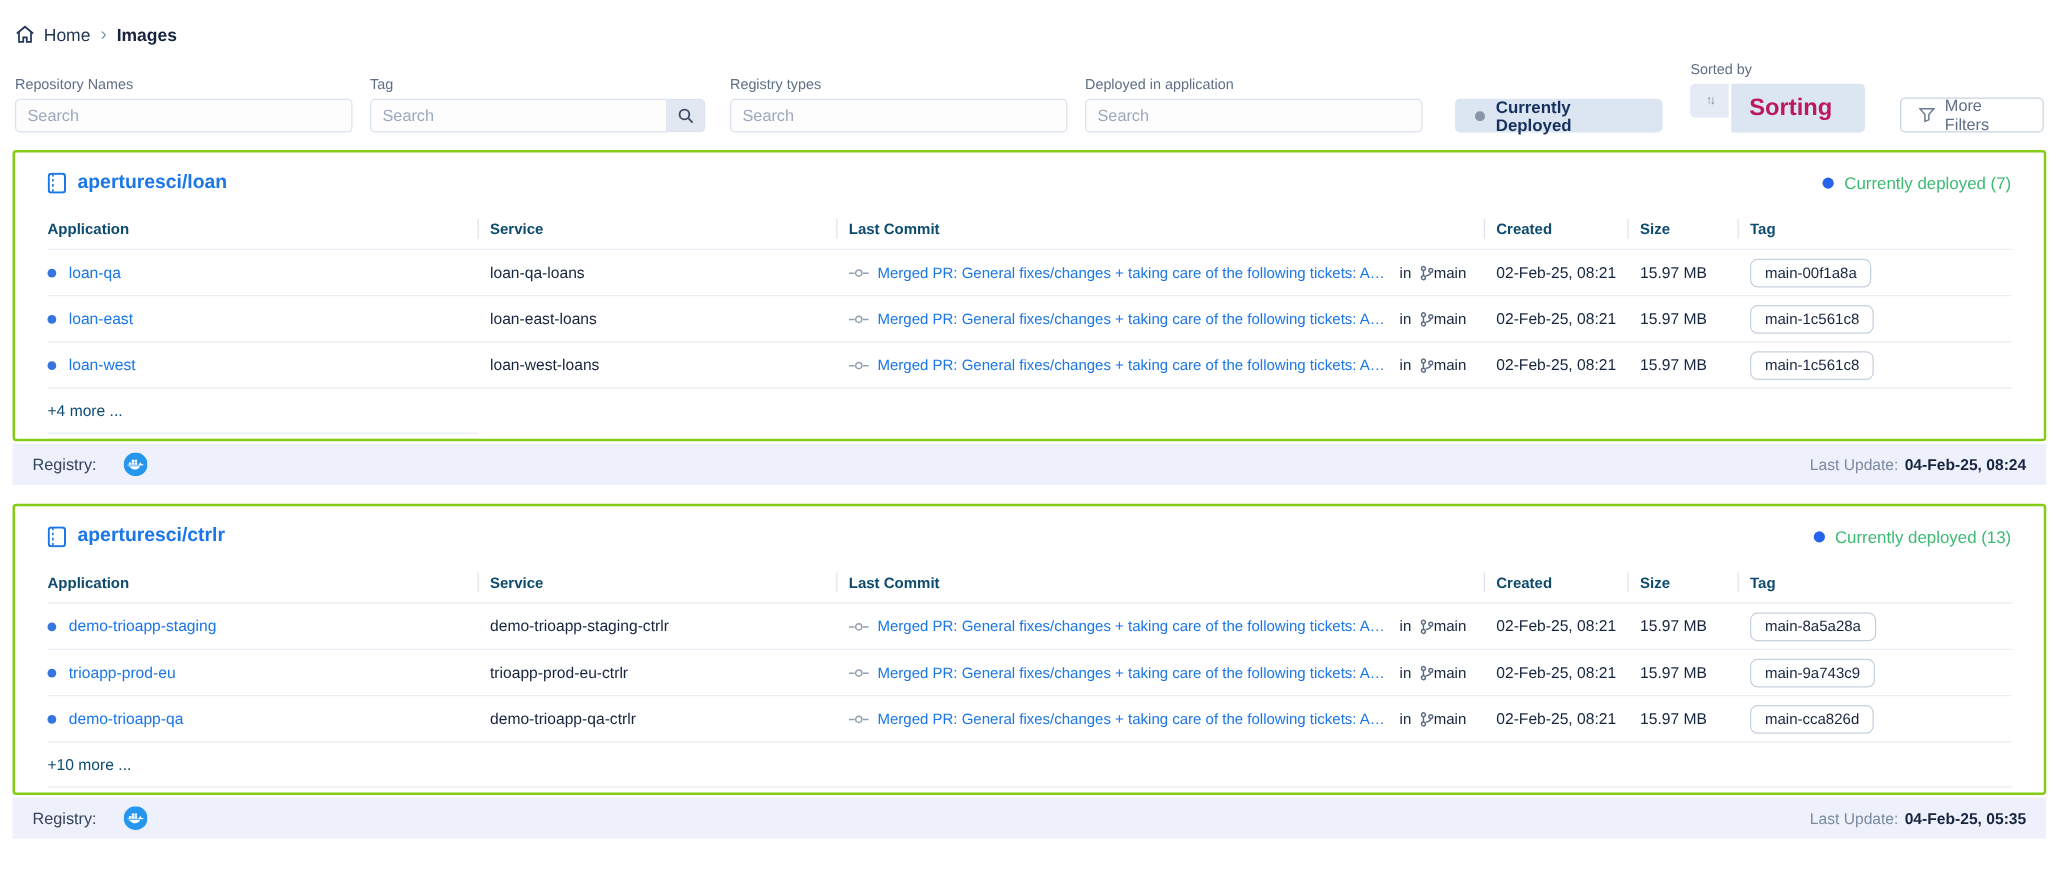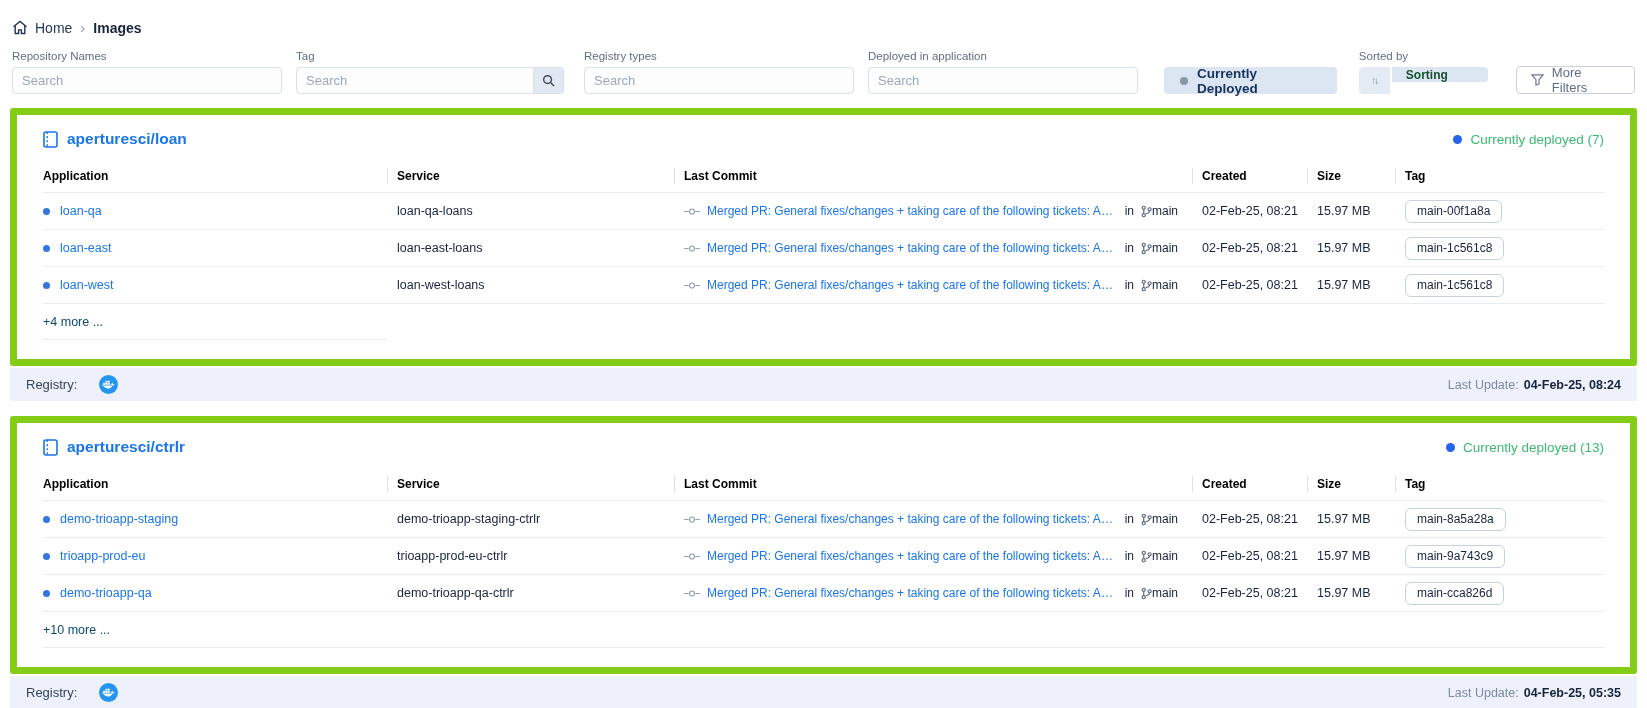--- a/index.html
+++ b/index.html
@@ -25,36 +25,36 @@
   .tag-wrap .finput { width:238px; border-radius:4px 0 0 4px; }
   .search-btn { width:30px; height:27px; background:#e2e8f1; border:1px solid #d9e1ec; border-left:none;
     border-radius:0 4px 4px 0; display:flex; align-items:center; justify-content:center; cursor:pointer; }
   .chip { height:27px; background:#dce6f3; border-radius:4px; display:flex; align-items:center;
     gap:9px; padding:0 16px; font-size:13.5px; font-weight:700; color:#16325c; cursor:pointer; margin-left:12px; }
   .chip .dot { width:8px; height:8px; border-radius:50%; background:#8a97a9; }
   .sortgroup { display:flex; flex-direction:column; gap:5px; margin-left:8px; }
   .sortctl { display:flex; gap:2px; }
   .sort-dir { width:31px; height:27px; background:#e4ebf5; border-radius:4px 0 0 4px; display:flex;
     align-items:center; justify-content:center; font-size:10px; color:#7d8ca0; cursor:pointer; letter-spacing:-2px; }
-  .sort-by { height:15px; background:#dce6f3; border-radius:0 4px 4px 0; display:flex; align-items:center;
-    padding:0 26px 0 14px; font-size:12px; font-weight:700; color:#14532d; cursor:pointer; min-width:96px; }
+  .sort-by { height:39px; background:#dce6f3; border-radius:0 4px 4px 0; display:flex; align-items:center;
+    padding:0 26px 0 14px; font-size:19px; font-weight:700; color:#be185d; cursor:pointer; min-width:96px; }
   .more-filters { height:28px; margin-left:14px; background:#fff; border:1px solid #c9d3e0; border-radius:4px;
     display:flex; align-items:center; gap:8px; padding:0 14px; font-size:13px; color:#5e6f86; cursor:pointer; }
 
   
-  .card { border:7px solid #84cc16; border-radius:3px; background:#fff; padding:0 0 19px 0; }
+  .card { border:2px solid #84cc16; border-radius:3px; background:#fff; padding:0 0 4px 0; }
   .card-head { display:flex; align-items:center; justify-content:space-between; padding:15px 26px 12px 26px; }
   .repo-title { display:flex; align-items:center; gap:9px; font-size:15.5px; font-weight:700; color:#1b76e8; cursor:pointer; }
   .status { display:flex; align-items:center; gap:8px; font-size:13.5px; color:#3dba73; }
   .status .dot { width:9px; height:9px; border-radius:50%; background:#2563eb; }
 
   .grid-row { display:grid; grid-template-columns:344px 287px 518px 115px 88px 1fr;
     margin:0 26px; align-items:center; }
   .thead { height:33px; border-bottom:1px solid #e8edf4; }
-  .th { font-size:12px; font-weight:700; color:#000000; position:relative; padding-left:10px; height:100%;
+  .th { font-size:12px; font-weight:700; color:#0c4a6e; position:relative; padding-left:10px; height:100%;
     display:flex; align-items:center; }
   .th:first-child { padding-left:0; }
   .th + .th::before { content:""; position:absolute; left:0; top:8px; bottom:8px; width:1px; background:#dde4ed; }
   .trow { height:37px; border-bottom:1px solid #e8edf4; font-size:12.5px; color:#16243d; }
   .td { padding-left:10px; min-width:0; }
   .td:first-child { padding-left:0; }
   .app-cell { display:flex; align-items:center; gap:10px; }
   .app-dot { width:7px; height:7px; border-radius:50%; background:#3575e0; flex:none; }
   .app-link { color:#1b76e8; cursor:pointer; }
   .commit-cell { display:flex; align-items:center; gap:7px; font-size:12px; white-space:nowrap; overflow:hidden; padding-right:14px; }

